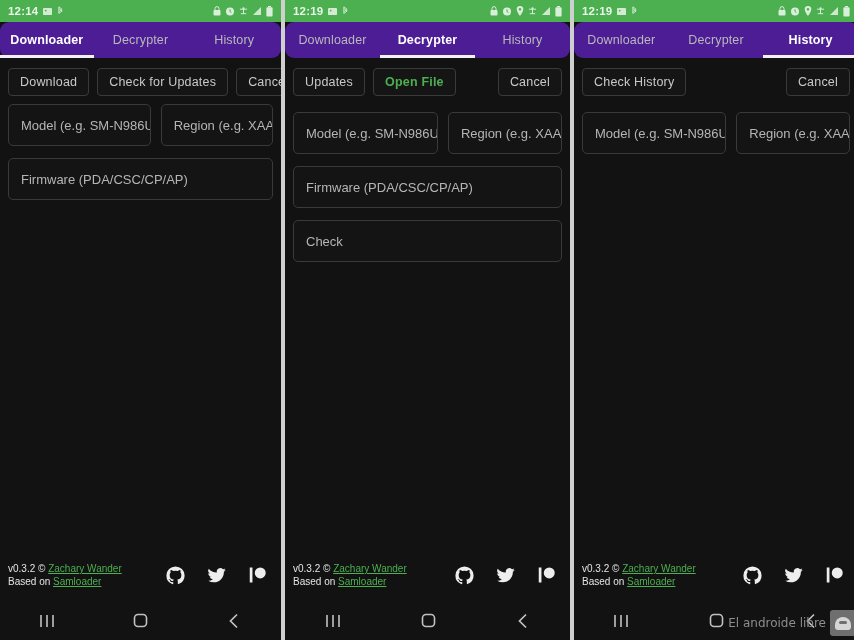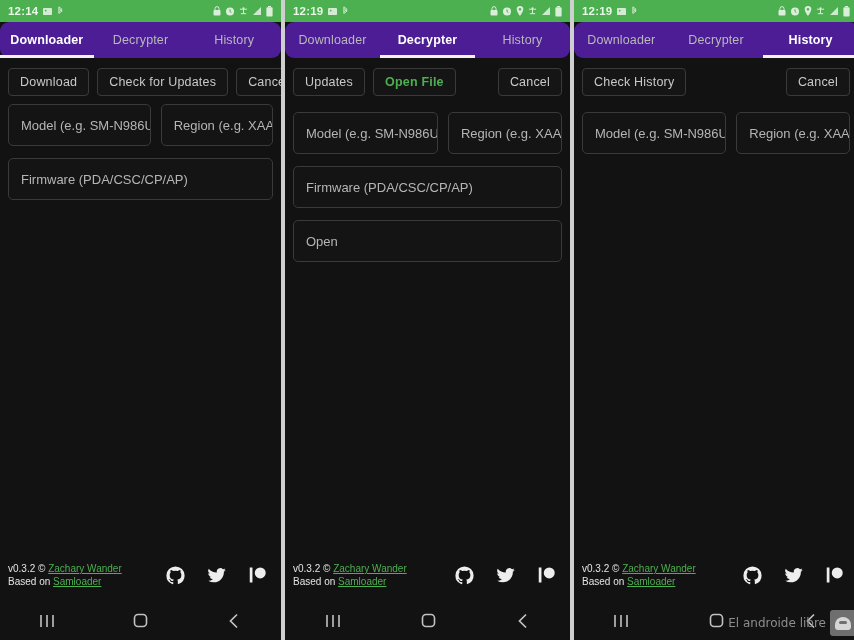--- a/index.html
+++ b/index.html
@@ -443,21 +443,21 @@
         <button class="btn accent">Open File</button>
         <button class="btn right">Cancel</button>
       </div>
 
       <div class="fieldrow" style="padding-top:14px">
         <div class="field model">Model (e.g. SM-N986U1)</div>
         <div class="field region">Region (e.g. XAA)</div>
       </div>
 
       <div class="field wide full">Firmware (PDA/CSC/CP/AP)</div>
-      <div class="field wide full">Open</div>
+      <div class="field wide full">Check</div>
 
       <div class="spacer-flex"></div>
     </div>
 
     <div class="footer">
       <div class="credits">
         <div class="credit-line"><span>v0.3.2 © </span><span class="link">Zachary Wander</span></div>
         <div class="credit-line"><span>Based on </span><span class="link">Samloader</span></div>
       </div>
       <div class="socials">

